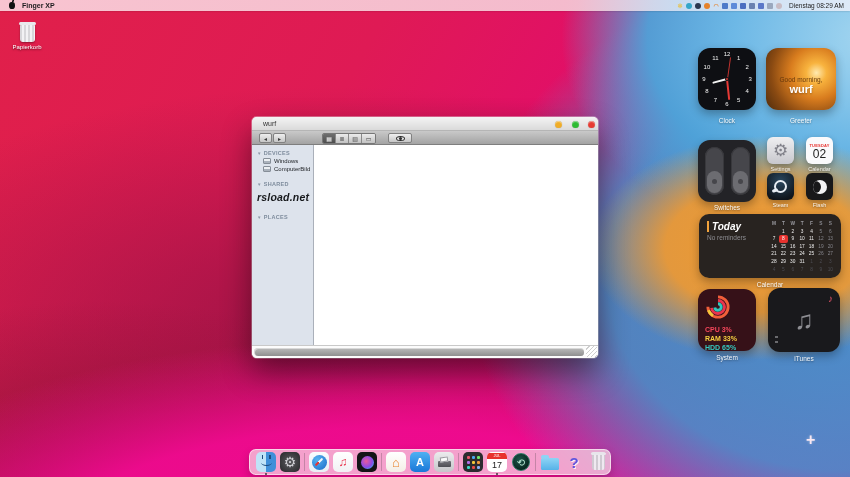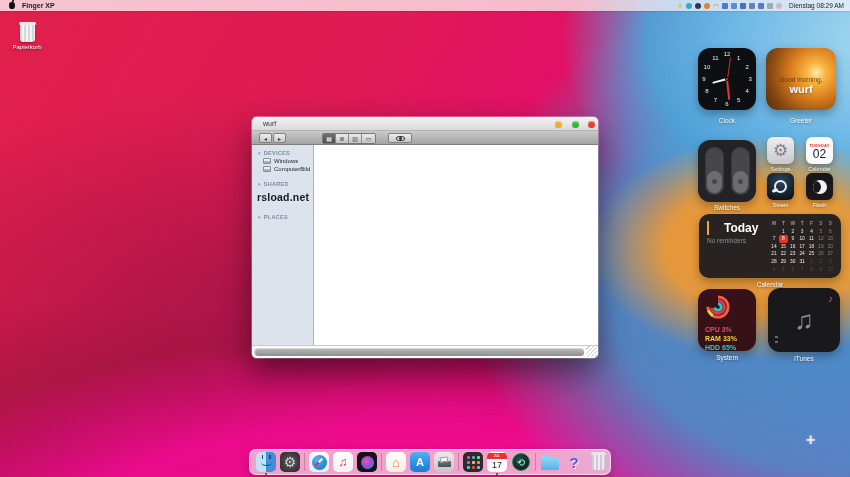--- a/index.html
+++ b/index.html
@@ -65,21 +65,21 @@
   .eye-btn { left:136px; width:24px; }
   .eye { width:9px; height:5px; border:1px solid #2e2e2e; border-radius:50%; position:relative; background:#e8e8e8; }
   .eye::before { content:""; position:absolute; left:2.5px; top:0.5px; width:3px; height:3px; border-radius:50%; background:#2e2e2e; }
 
   .win-body { position:absolute; top:28px; left:0; right:0; bottom:13px; display:flex; }
   .sidebar { width:62px; background:#dde3ec; border-right:1px solid #aab0ba; padding-top:3px; }
   .sb-header { font-size:5.5px; font-weight:bold; color:#7d8b9c; letter-spacing:.3px; padding:2px 0 1px 5px; }
   .sb-header .tri { font-size:4.5px; margin-right:2px; color:#8d98a8; }
   .sb-item { display:flex; align-items:center; gap:3px; padding:1px 0 1px 11px; font-size:6px; color:#23262a; }
   .disk-ic { width:8px; height:6px; border-radius:1px; background:linear-gradient(#eceff2 45%,#aab2bc 45%); border:0.5px solid #868e98; flex:none; }
-  .sb-item-big { font-size:10.5px; font-weight:bold; color:#17191c; padding:3px 0 3px 5px; letter-spacing:.2px; }
+  .sb-item-big { font-size:10.5px; font-weight:bold; color:#17191c; padding:3px 0 3px 5px; letter-spacing:.2px;font-style:italic; }
   .sb-gap { height:6px; }
   .main-pane { flex:1; background:#fff; }
 
   .bottombar { position:absolute; left:0; right:0; bottom:0; height:13px; background:#fcfcfc; border-top:1px solid #c9c9c9; }
   .hscroll-track { position:absolute; left:2px; right:14px; top:2px; height:8px; border-radius:4px; background:#e9e9e9; box-shadow:inset 0 0 2px rgba(0,0,0,.25); }
   .hscroll-thumb { position:absolute; inset:0.5px; border-radius:4px; background:linear-gradient(#b6b6b6,#8f8f8f); }
   .resize-grip { position:absolute; right:1px; bottom:1px; width:11px; height:11px;
     background:repeating-linear-gradient(135deg, #fff 0 2px, #cfcfcf 2px 3px); border-radius:1px; }
 
   
@@ -117,21 +117,21 @@
   .steam-logo { width:13px; height:13px; border:2px solid #e8eef4; border-radius:50%; position:relative; }
   .steam-logo::before { content:""; position:absolute; left:-4px; bottom:-1px; width:6px; height:3px; background:#e8eef4; border-radius:2px; transform:rotate(-20deg); }
   .ai-flash { left:806px; top:173px; background:#18181a; }
   .flash-orb { width:14px; height:14px; border-radius:50%; background:#f2f2f4; position:relative; overflow:hidden; }
   .flash-orb::before { content:""; position:absolute; left:-3px; top:1px; width:11px; height:12px; border-radius:50%; background:#18181a; }
   .appicon-label { position:absolute; font-size:5.5px; color:rgba(255,255,255,.9); text-align:center; text-shadow:0 1px 2px rgba(0,0,0,.4); z-index:6; }
 
   .w-calendar { position:absolute; left:699px; top:214px; width:142px; height:64px; border-radius:10px;
     background:rgba(28,28,31,.94); box-shadow:0 4px 10px rgba(0,0,0,.3); z-index:6; }
   .cal-left { position:absolute; left:8px; top:7px; }
-  .cal-today { font-size:12px; font-weight:bold; color:#fff; border-left:2px solid #f2a33c; padding-left:15px; }
+  .cal-today { font-size:10px; font-weight:bold; color:#fff; border-left:2px solid #f2a33c; padding-left:3px;font-style:italic; }
   .cal-sub { font-size:6.5px; color:#8e8e93; margin-top:2px; }
   .cal-grid { position:absolute; right:6px; top:6px; display:grid; grid-template-columns:repeat(7,9.4px); grid-auto-rows:7.6px; }
   .cal-cell { font-size:4.8px; line-height:7.6px; text-align:center; color:#ececec; }
   .cal-h { color:#9a9aa0; font-weight:bold; }
   .cal-we { color:#86868c; }
   .cal-out { color:#4c4c52; }
   .cal-sel { background:#e8322e; border-radius:2px; color:#fff; }
 
   .w-system { position:absolute; left:698px; top:289px; width:58px; height:62px; border-radius:12px;
     background:#361118; box-shadow:0 4px 10px rgba(0,0,0,.3); z-index:6; padding:5px 0 0 7px; }

